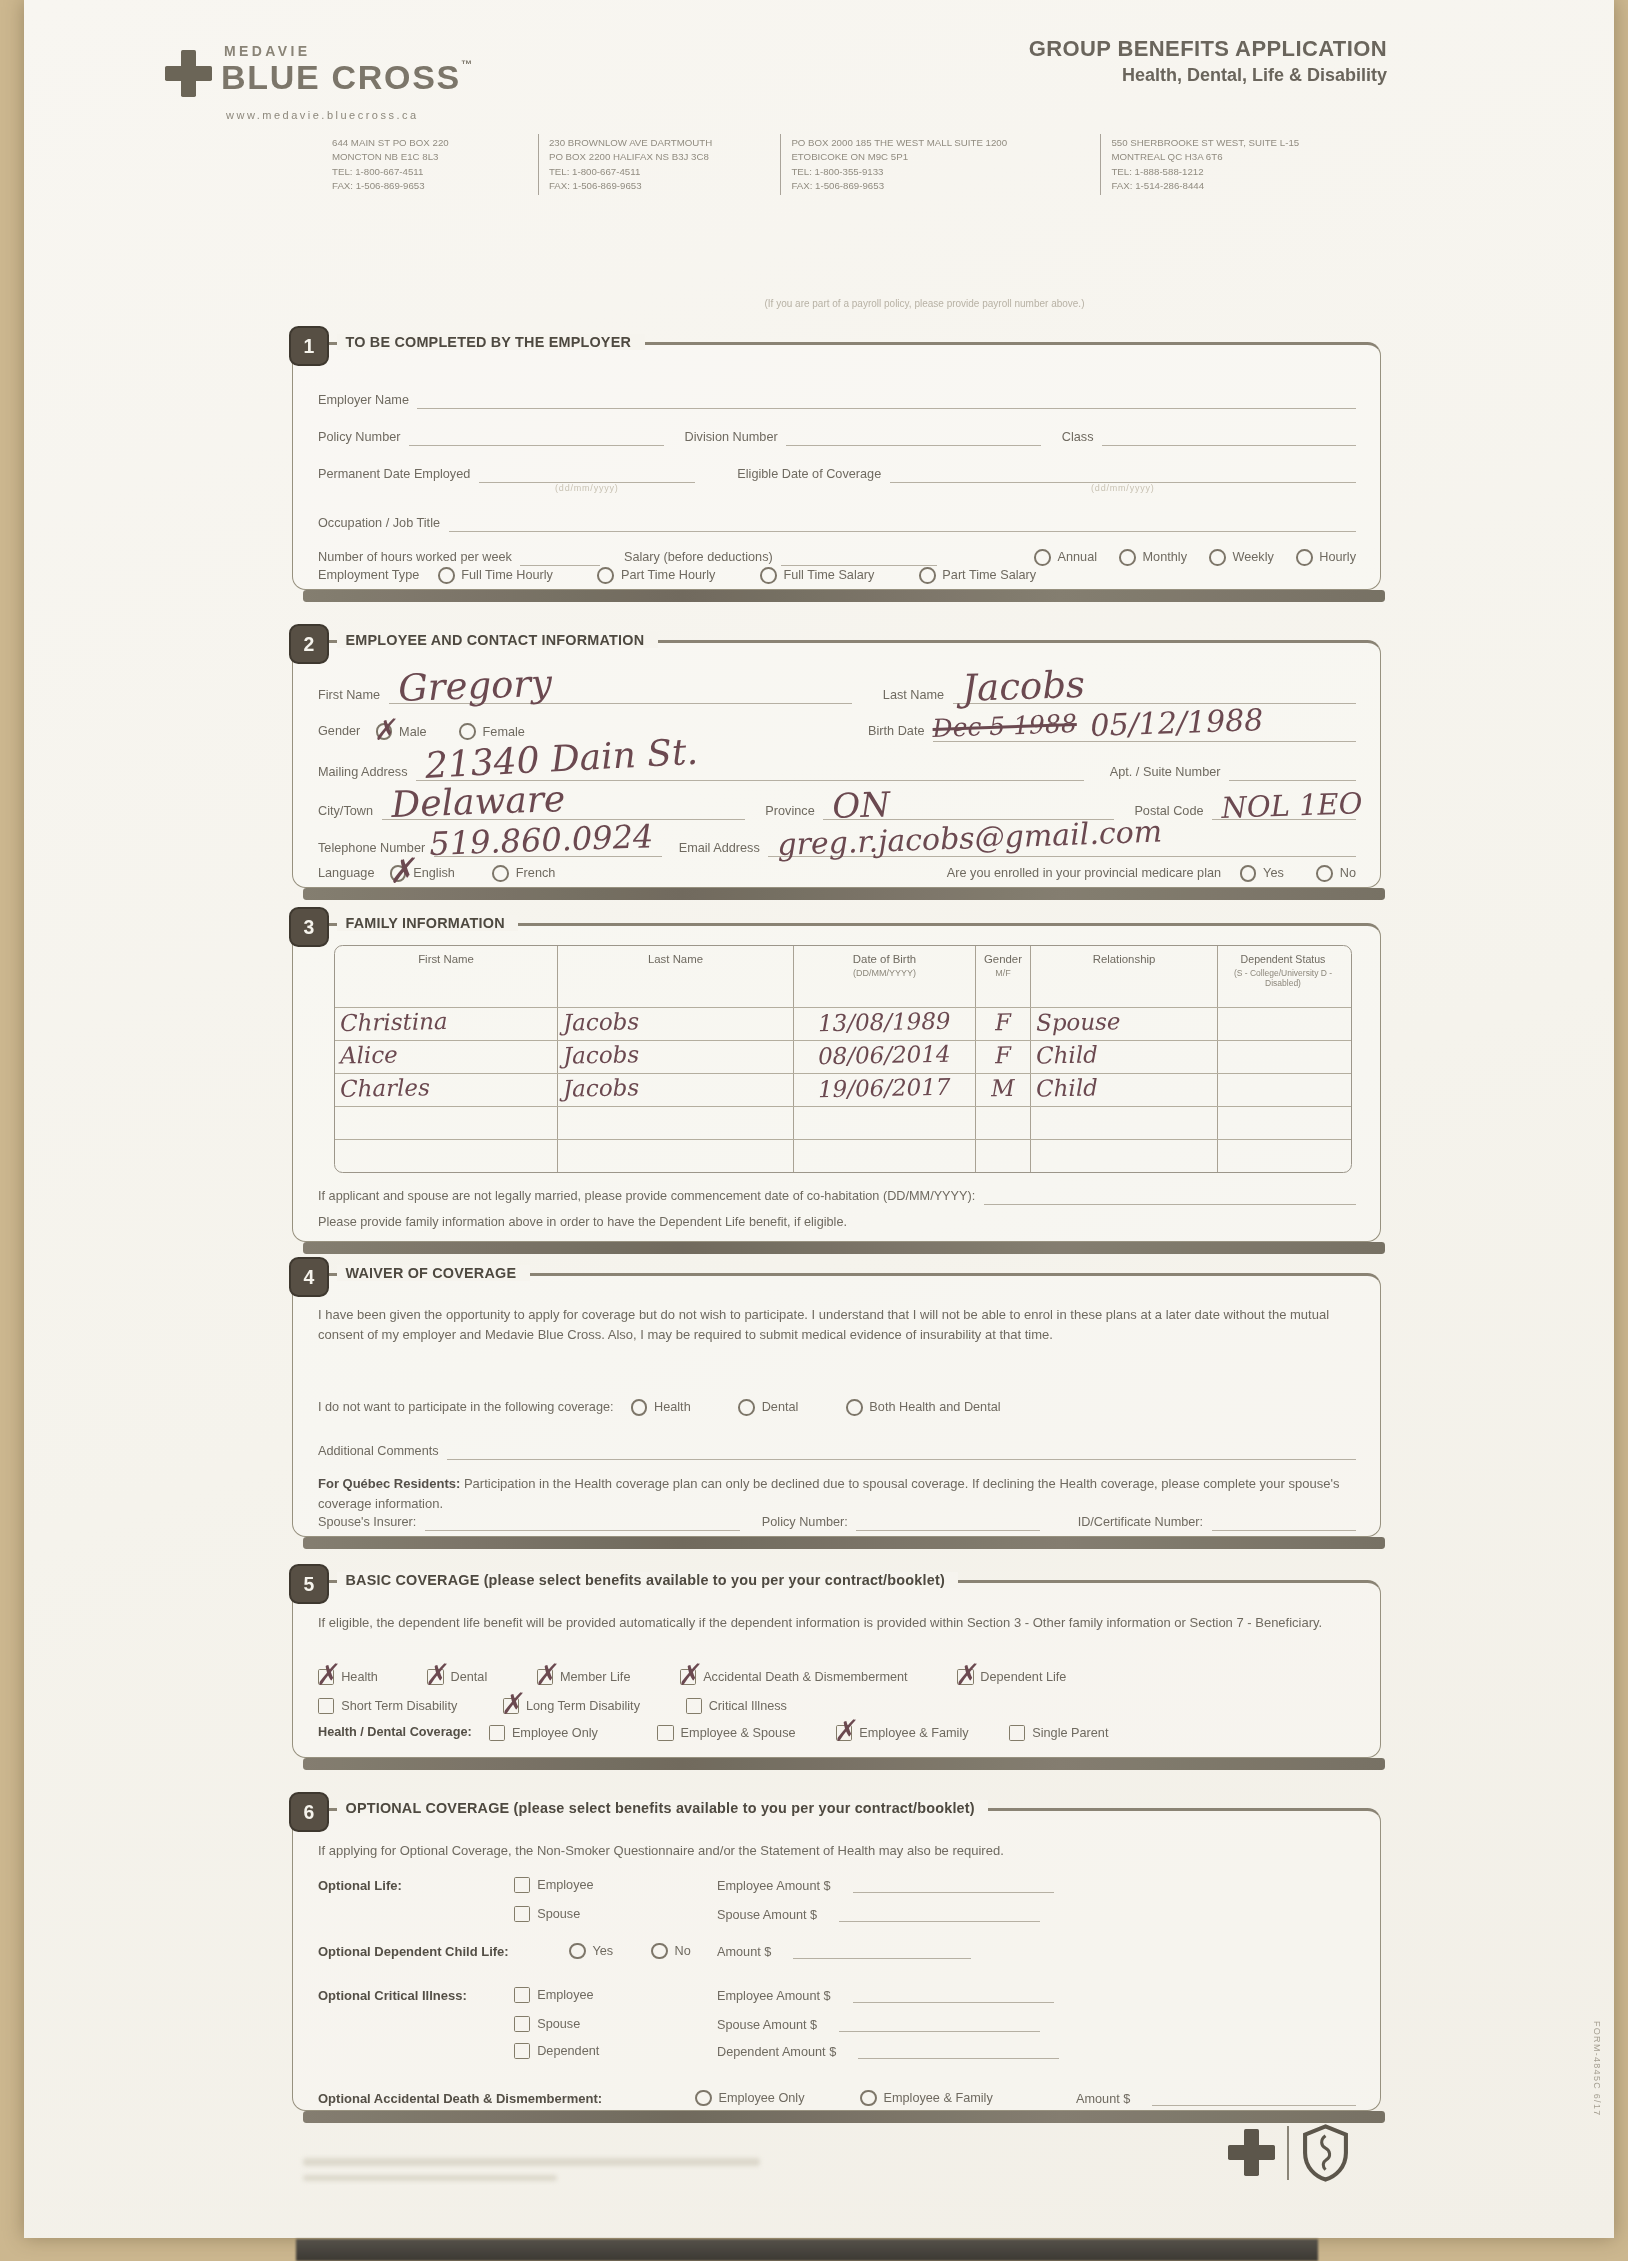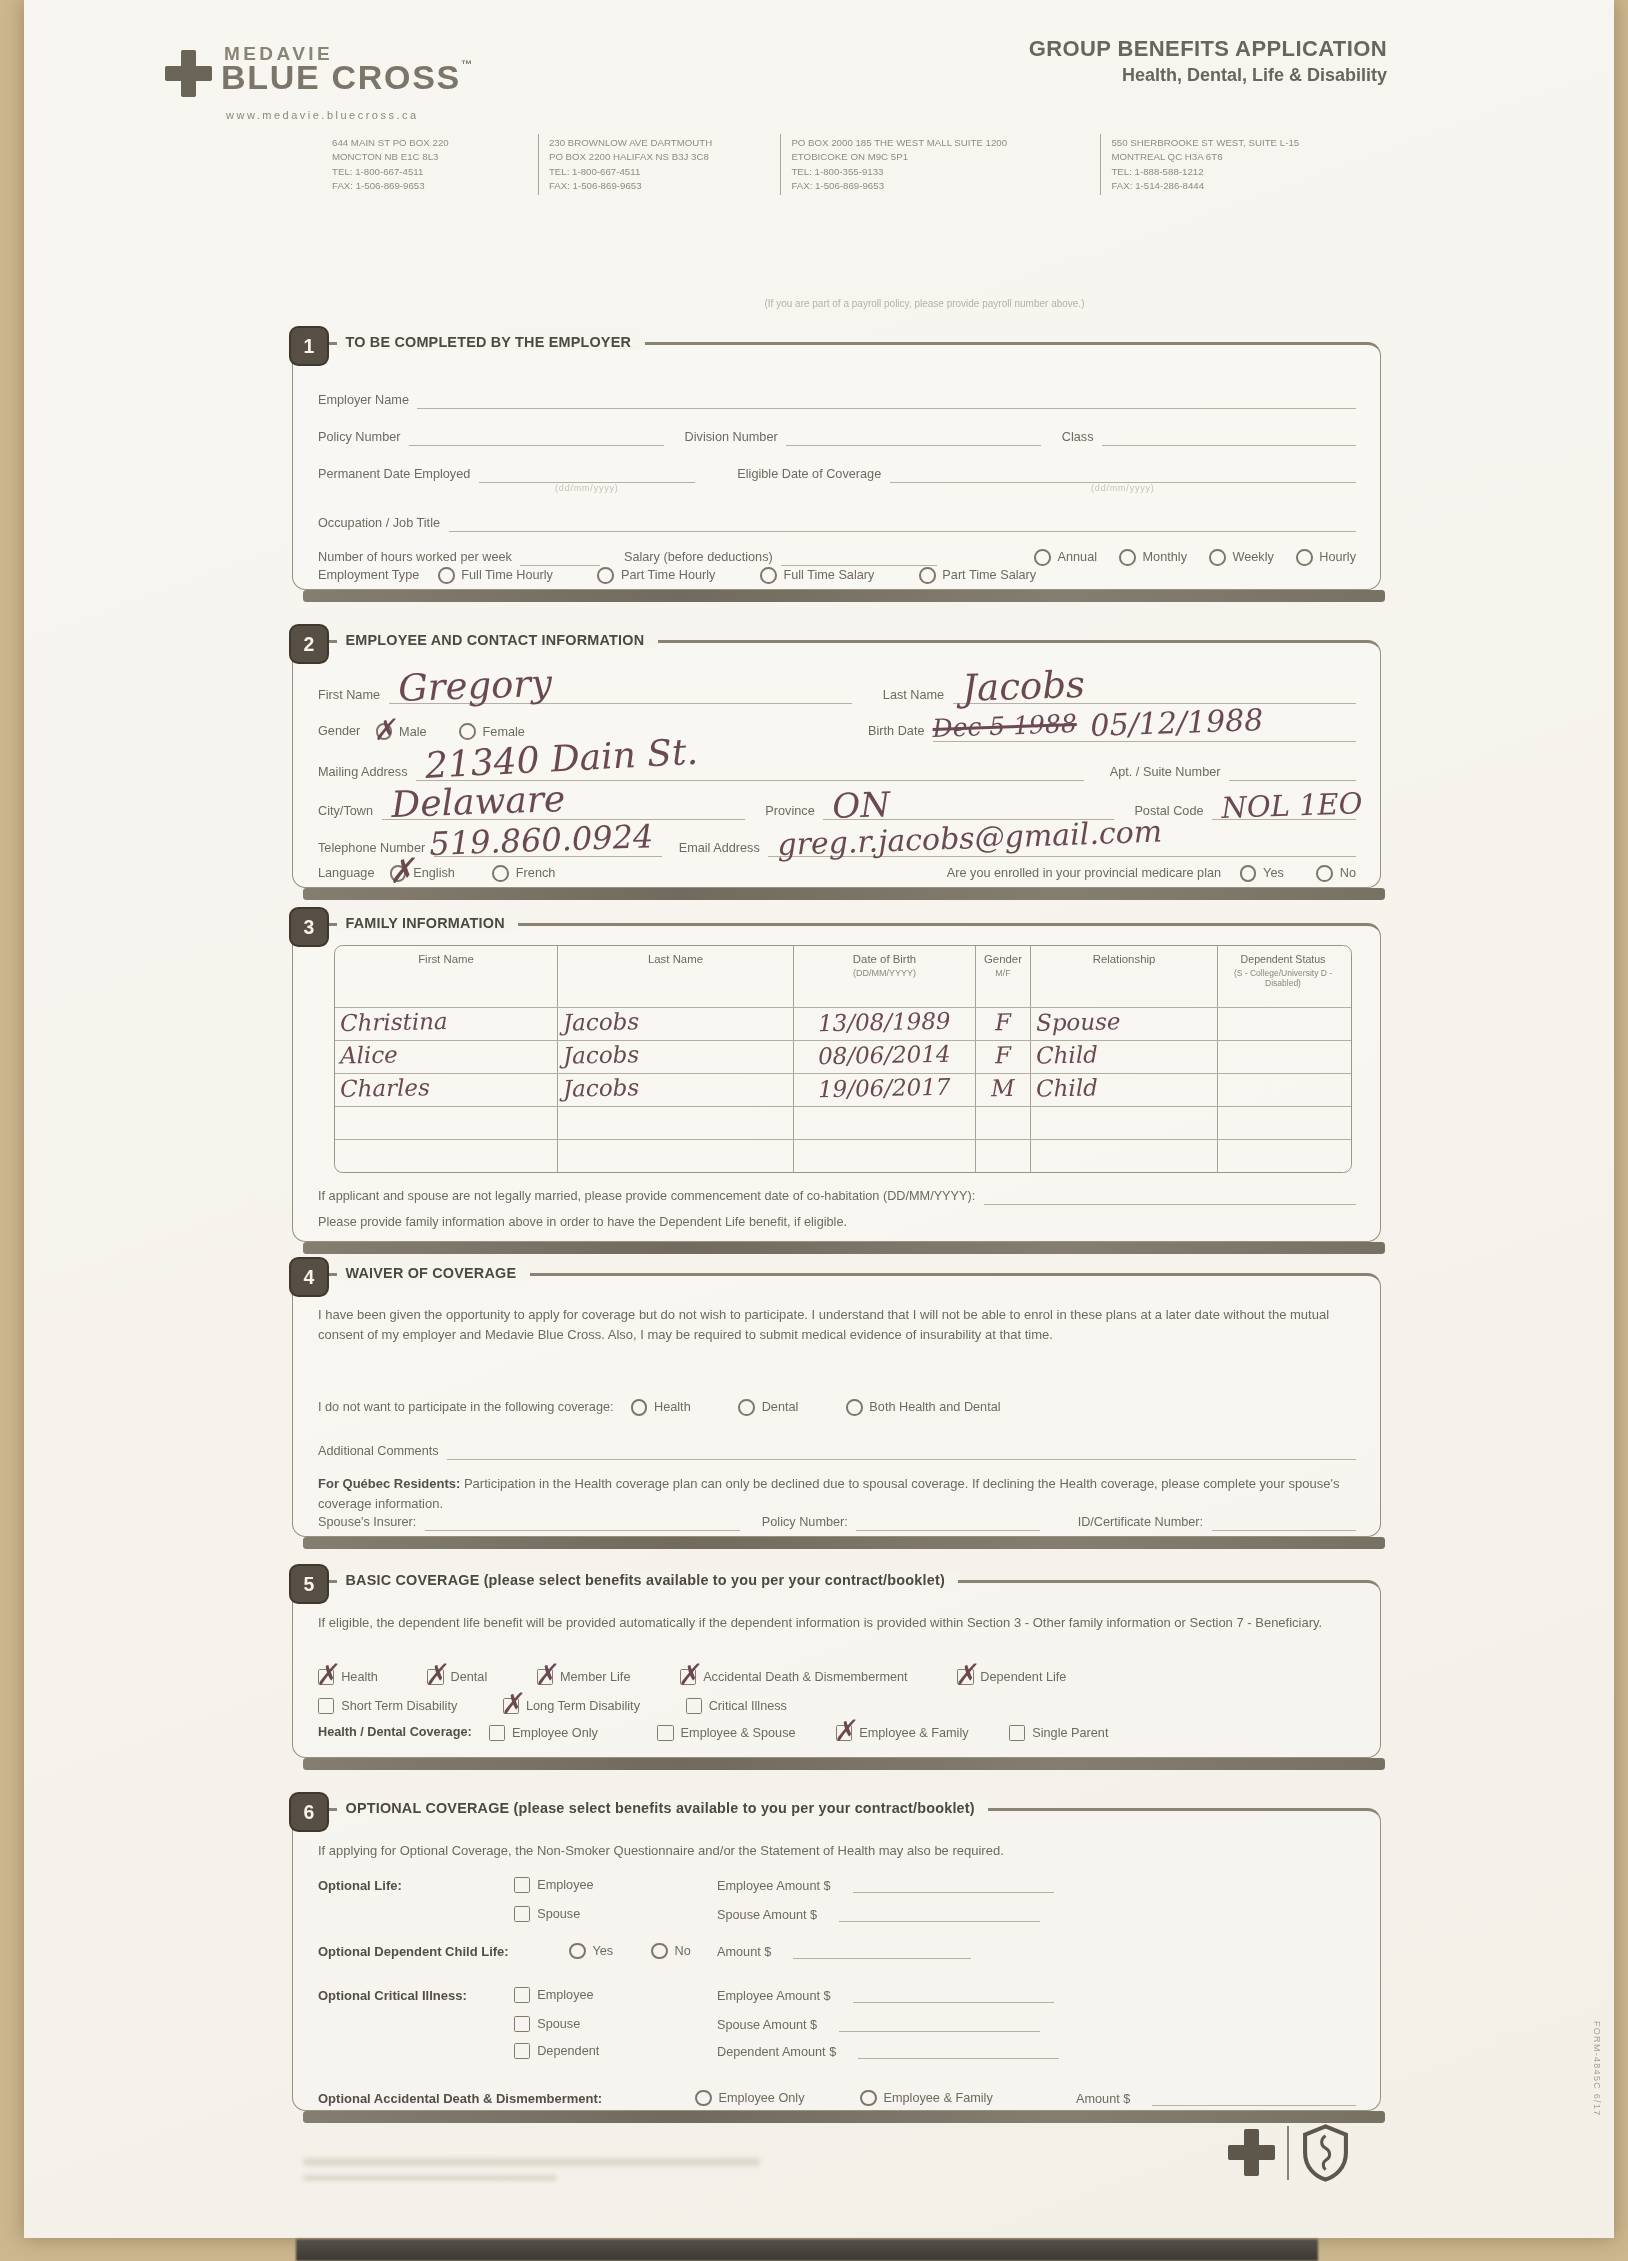--- a/index.html
+++ b/index.html
@@ -12,21 +12,21 @@
   #paper{
     position:absolute;left:24px;top:0;width:1590px;height:2238px;
     background:linear-gradient(160deg,#f8f6f1 0%,#f5f3ec 55%,#f2efe7 100%);
     box-shadow:0 0 18.6px rgba(60,45,20,.35);
   }
   
   #logo{position:absolute;left:141px;top:36px;width:397px;height:101px;}
   .logo-cross{position:absolute;left:0;top:13.5px;width:47px;height:47px;}
   .logo-cross::before{content:"";position:absolute;left:16px;top:0;width:15px;height:47px;background:#6b6557;border-radius:1.7px;}
   .logo-cross::after{content:"";position:absolute;left:0;top:16px;width:47px;height:15px;background:#6b6557;border-radius:1.7px;}
-  .brand-top{position:absolute;left:59px;top:6.8px;font-size:19px;font-weight:bold;letter-spacing:3.4px;color:#8a8477;}
+  .brand-top{position:absolute;left:59px;top:6.8px;font-size:14px;font-weight:bold;letter-spacing:3.4px;color:#8a8477;}
   .brand-main{position:absolute;left:56px;top:22px;font-size:34px;font-weight:bold;letter-spacing:1.7px;color:#7c766a;white-space:nowrap;}
   .brand-tm{font-size:11px;vertical-align:top;}
   .brand-web{position:absolute;left:61px;top:73px;font-size:11px;letter-spacing:2.5px;color:#8d887c;}
   #htitle{position:absolute;right:227px;top:36px;text-align:right;color:#6a655c;}
   #htitle .t1{font-size:22px;font-weight:bold;letter-spacing:0.4px;}
   #htitle .t2{font-size:18px;font-weight:bold;margin-top:3.4px;}
   #offices{position:absolute;left:298px;top:134px;width:1072px;display:flex;color:#918c80;}
   .office{font-size:9.7px;line-height:14.4px;padding:1.7px 8.5px 1.7px 10px;white-space:nowrap;}
   .office + .office{border-left:1.3px solid #aaa49a;}
   .office.o1{width:201px;}.office.o2{width:227px;}.office.o3{width:306px;}.office.o4{width:279px;}

